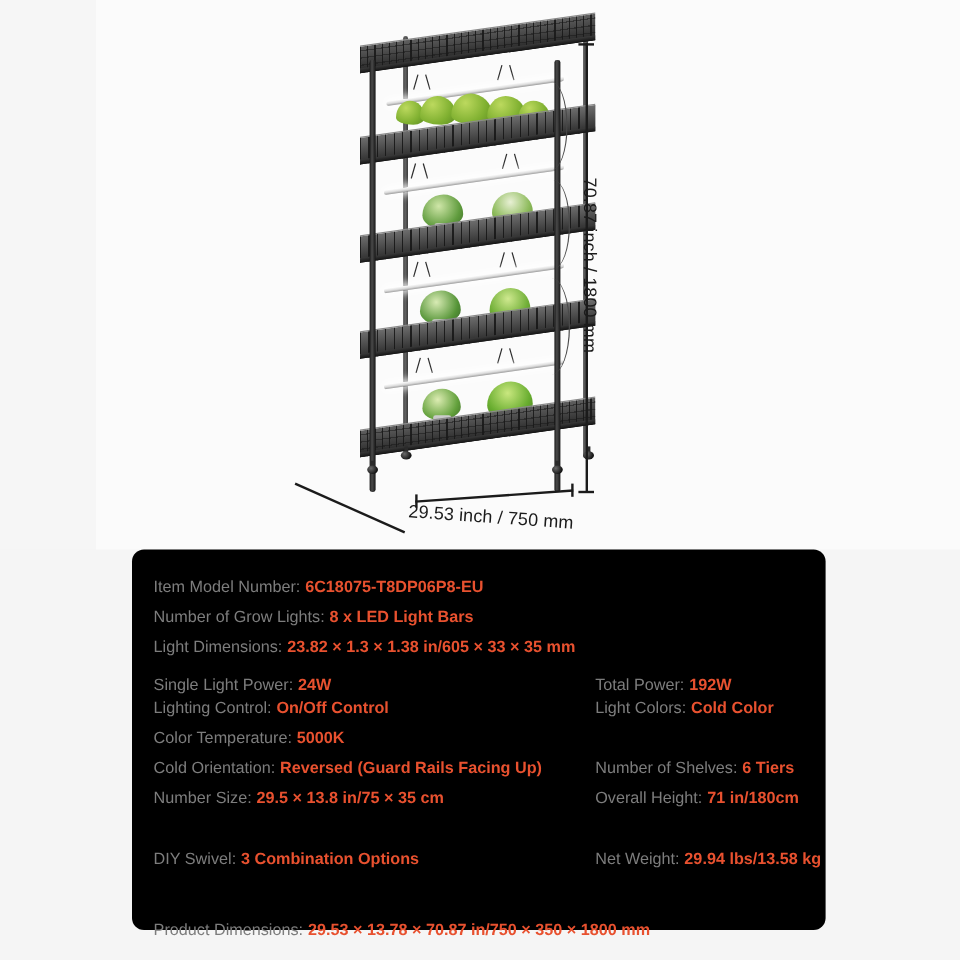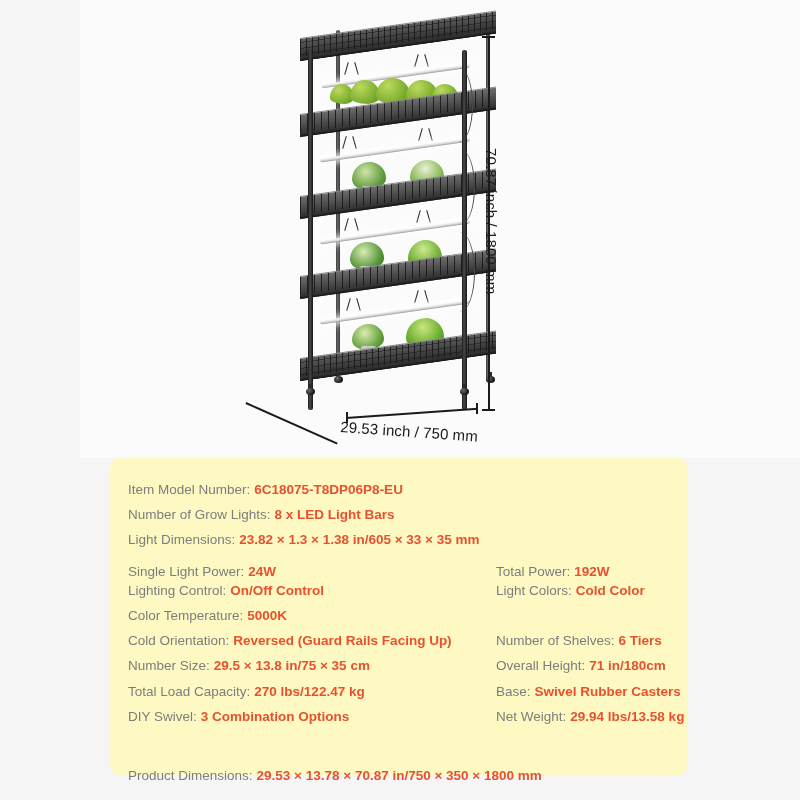--- a/index.html
+++ b/index.html
@@ -151,21 +151,21 @@
     transform-origin: left top;
   }
   #dim-width-text { transform: rotate(4deg); transform-origin: left top; }
   #dim-depth-text { text-align: center; line-height: 17px; }
 
   
   #spec-card {
     position: absolute;
     left: 110px; top: 458px;
     width: 578px; height: 317px;
-    background: #fef9c3;
+    background: #000000;
     border-radius: 10px;
   }
   .spec-row {
     position: absolute;
     left: 18px;
     width: 548px;
     height: 25px;
     white-space: nowrap;
   }
   .cell { position: absolute; top: 0; white-space: nowrap; }
@@ -323,24 +323,20 @@
         <div class="cell left"><span class="lbl">Color Temperature:</span><span class="val">5000K</span></div>
       </div>
       <div class="spec-row" style="top: 173.2px;">
         <div class="cell left"><span class="lbl">Cold Orientation:</span><span class="val">Reversed (Guard Rails Facing Up)</span></div>
         <div class="cell right"><span class="lbl">Number of Shelves:</span><span class="val">6 Tiers</span></div>
       </div>
       <div class="spec-row" style="top: 198.4px;">
         <div class="cell left"><span class="lbl">Number Size:</span><span class="val">29.5 × 13.8 in/75 × 35 cm</span></div>
         <div class="cell right"><span class="lbl">Overall Height:</span><span class="val">71 in/180cm</span></div>
       </div>
-      <div class="spec-row" style="top: 223.6px;">
-        <div class="cell left"><span class="lbl">Total Load Capacity:</span><span class="val">270 lbs/122.47 kg</span></div>
-        <div class="cell right"><span class="lbl">Base:</span><span class="val">Swivel Rubber Casters</span></div>
-      </div>
       <div class="spec-row" style="top: 248.8px;">
         <div class="cell left"><span class="lbl">DIY Swivel:</span><span class="val">3 Combination Options</span></div>
         <div class="cell right"><span class="lbl">Net Weight:</span><span class="val">29.94 lbs/13.58 kg</span></div>
       </div>
       <div class="spec-row" style="top: 274px; margin-top: 34px;">
         <div class="cell left"><span class="lbl">Product Dimensions:</span><span class="val">29.53 × 13.78 × 70.87 in/750 × 350 × 1800 mm</span></div>
       </div>
     </div>
 
 </div>

